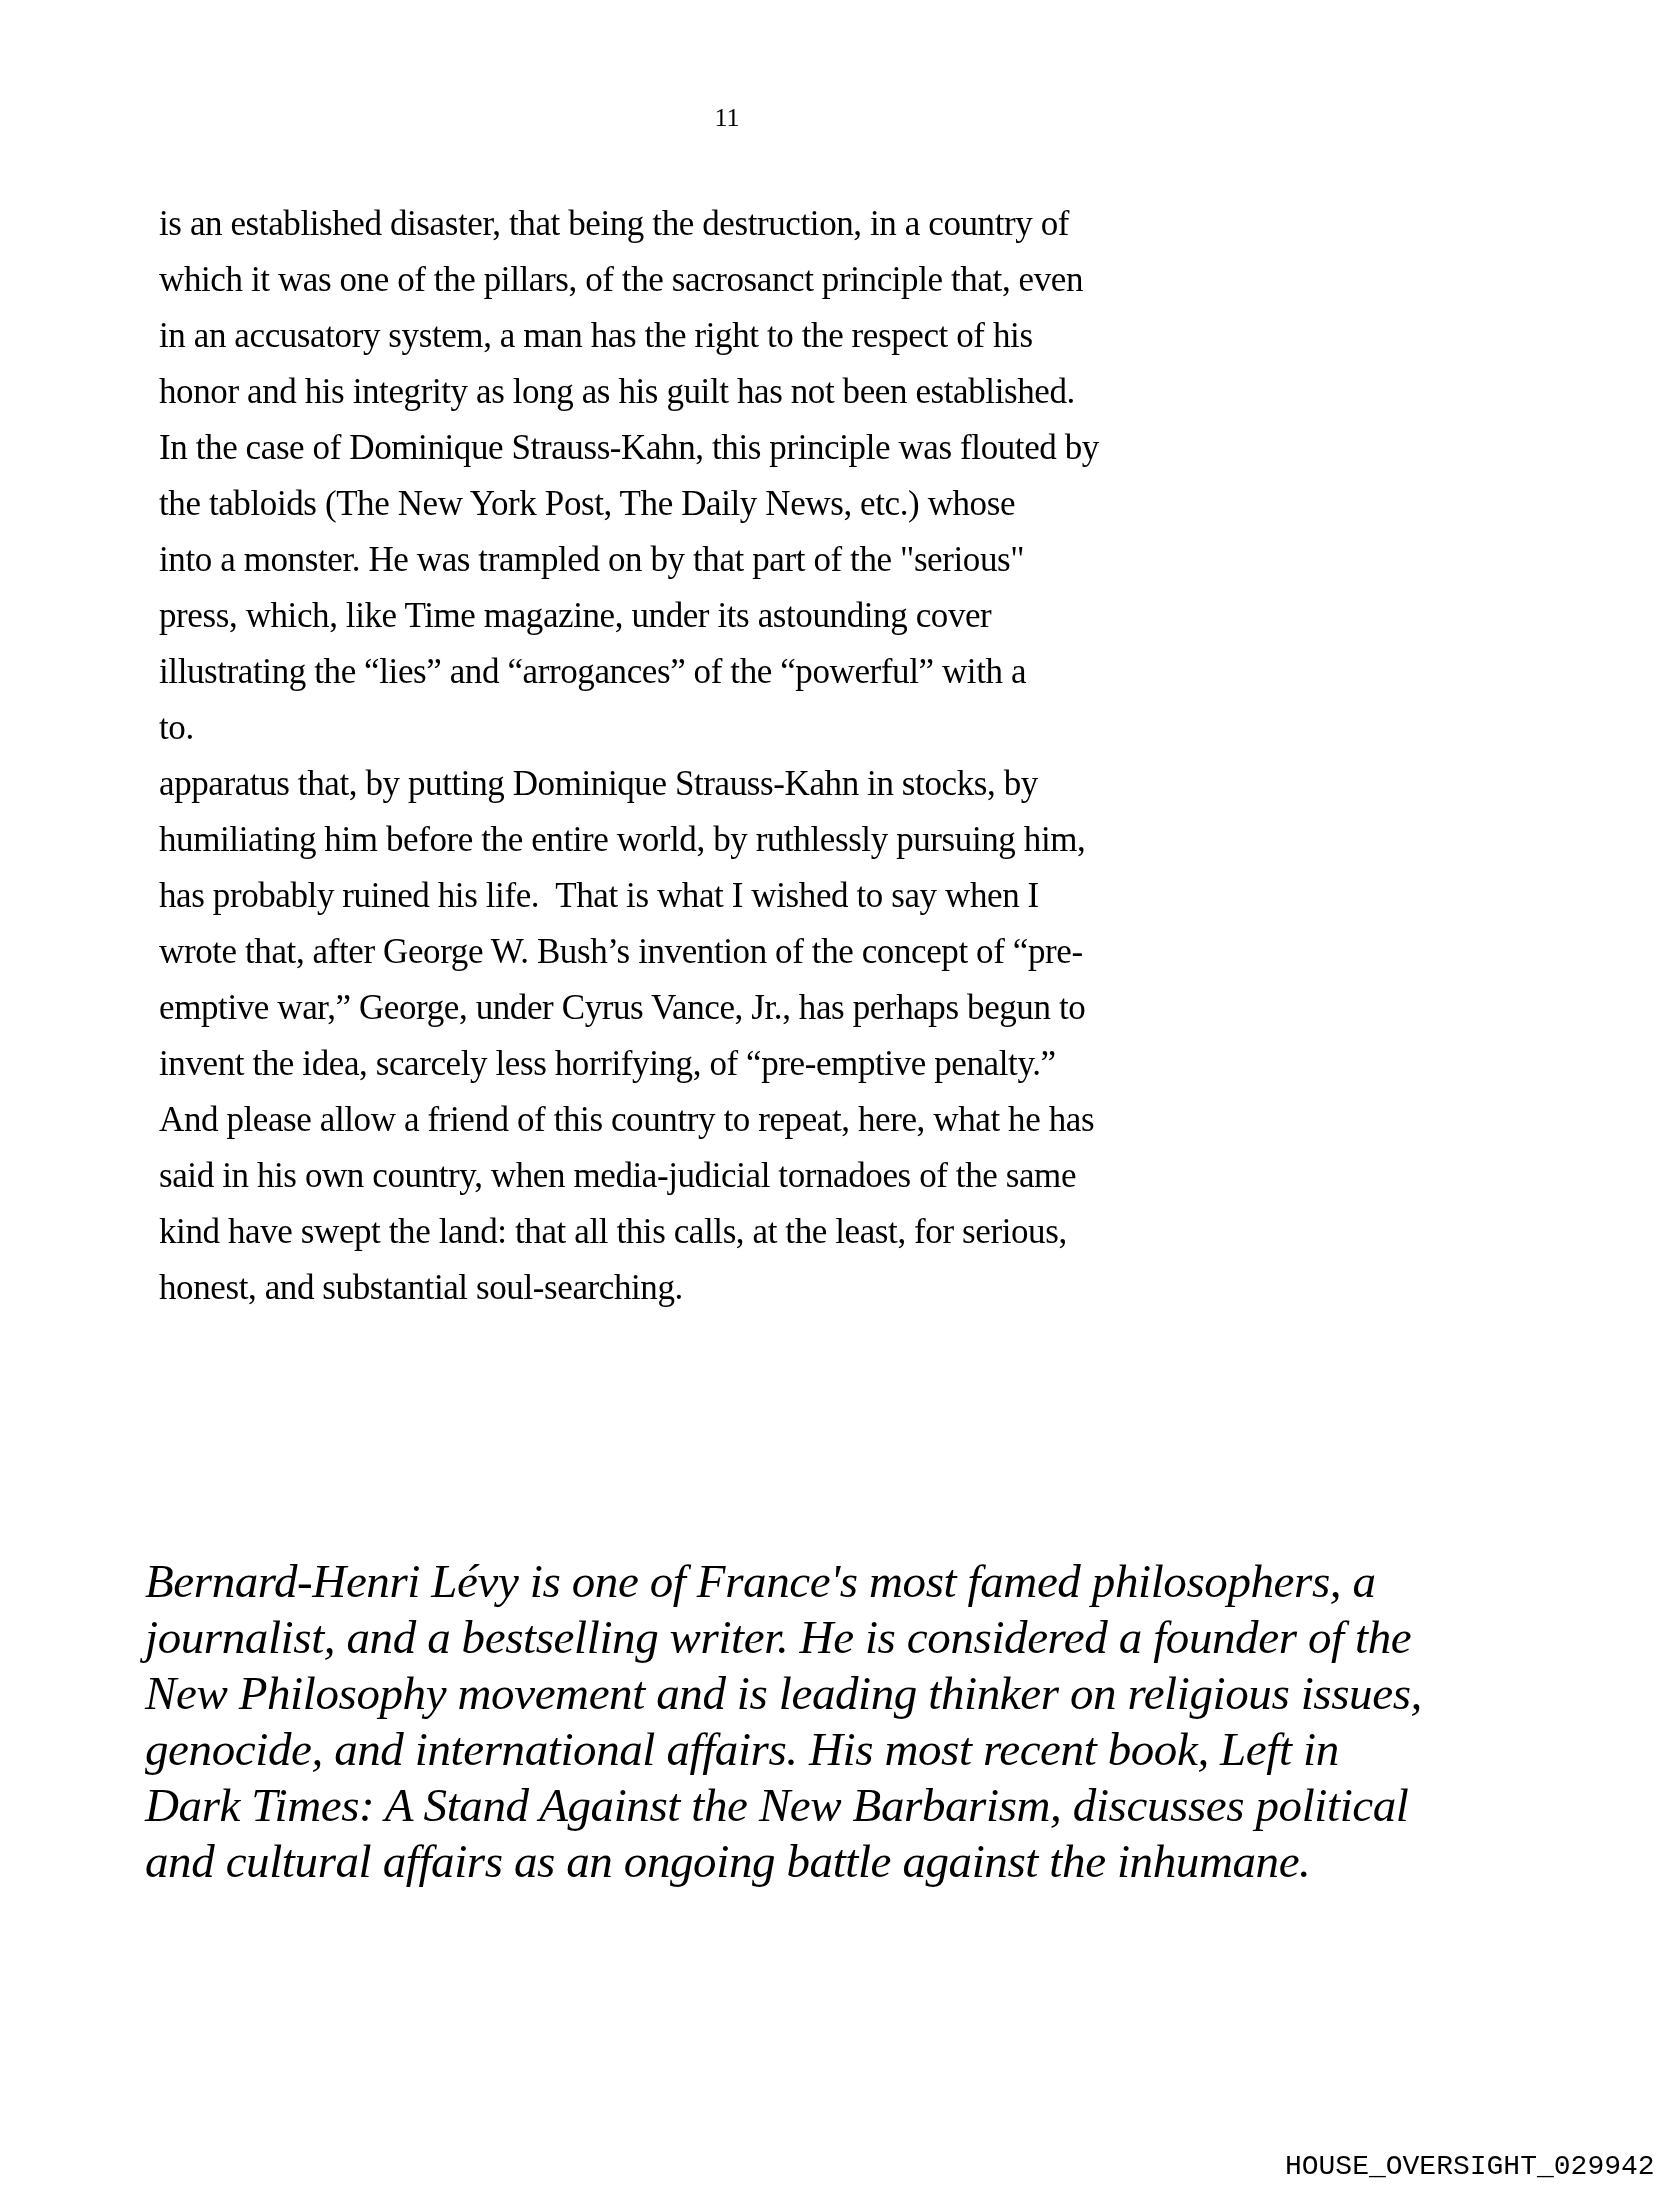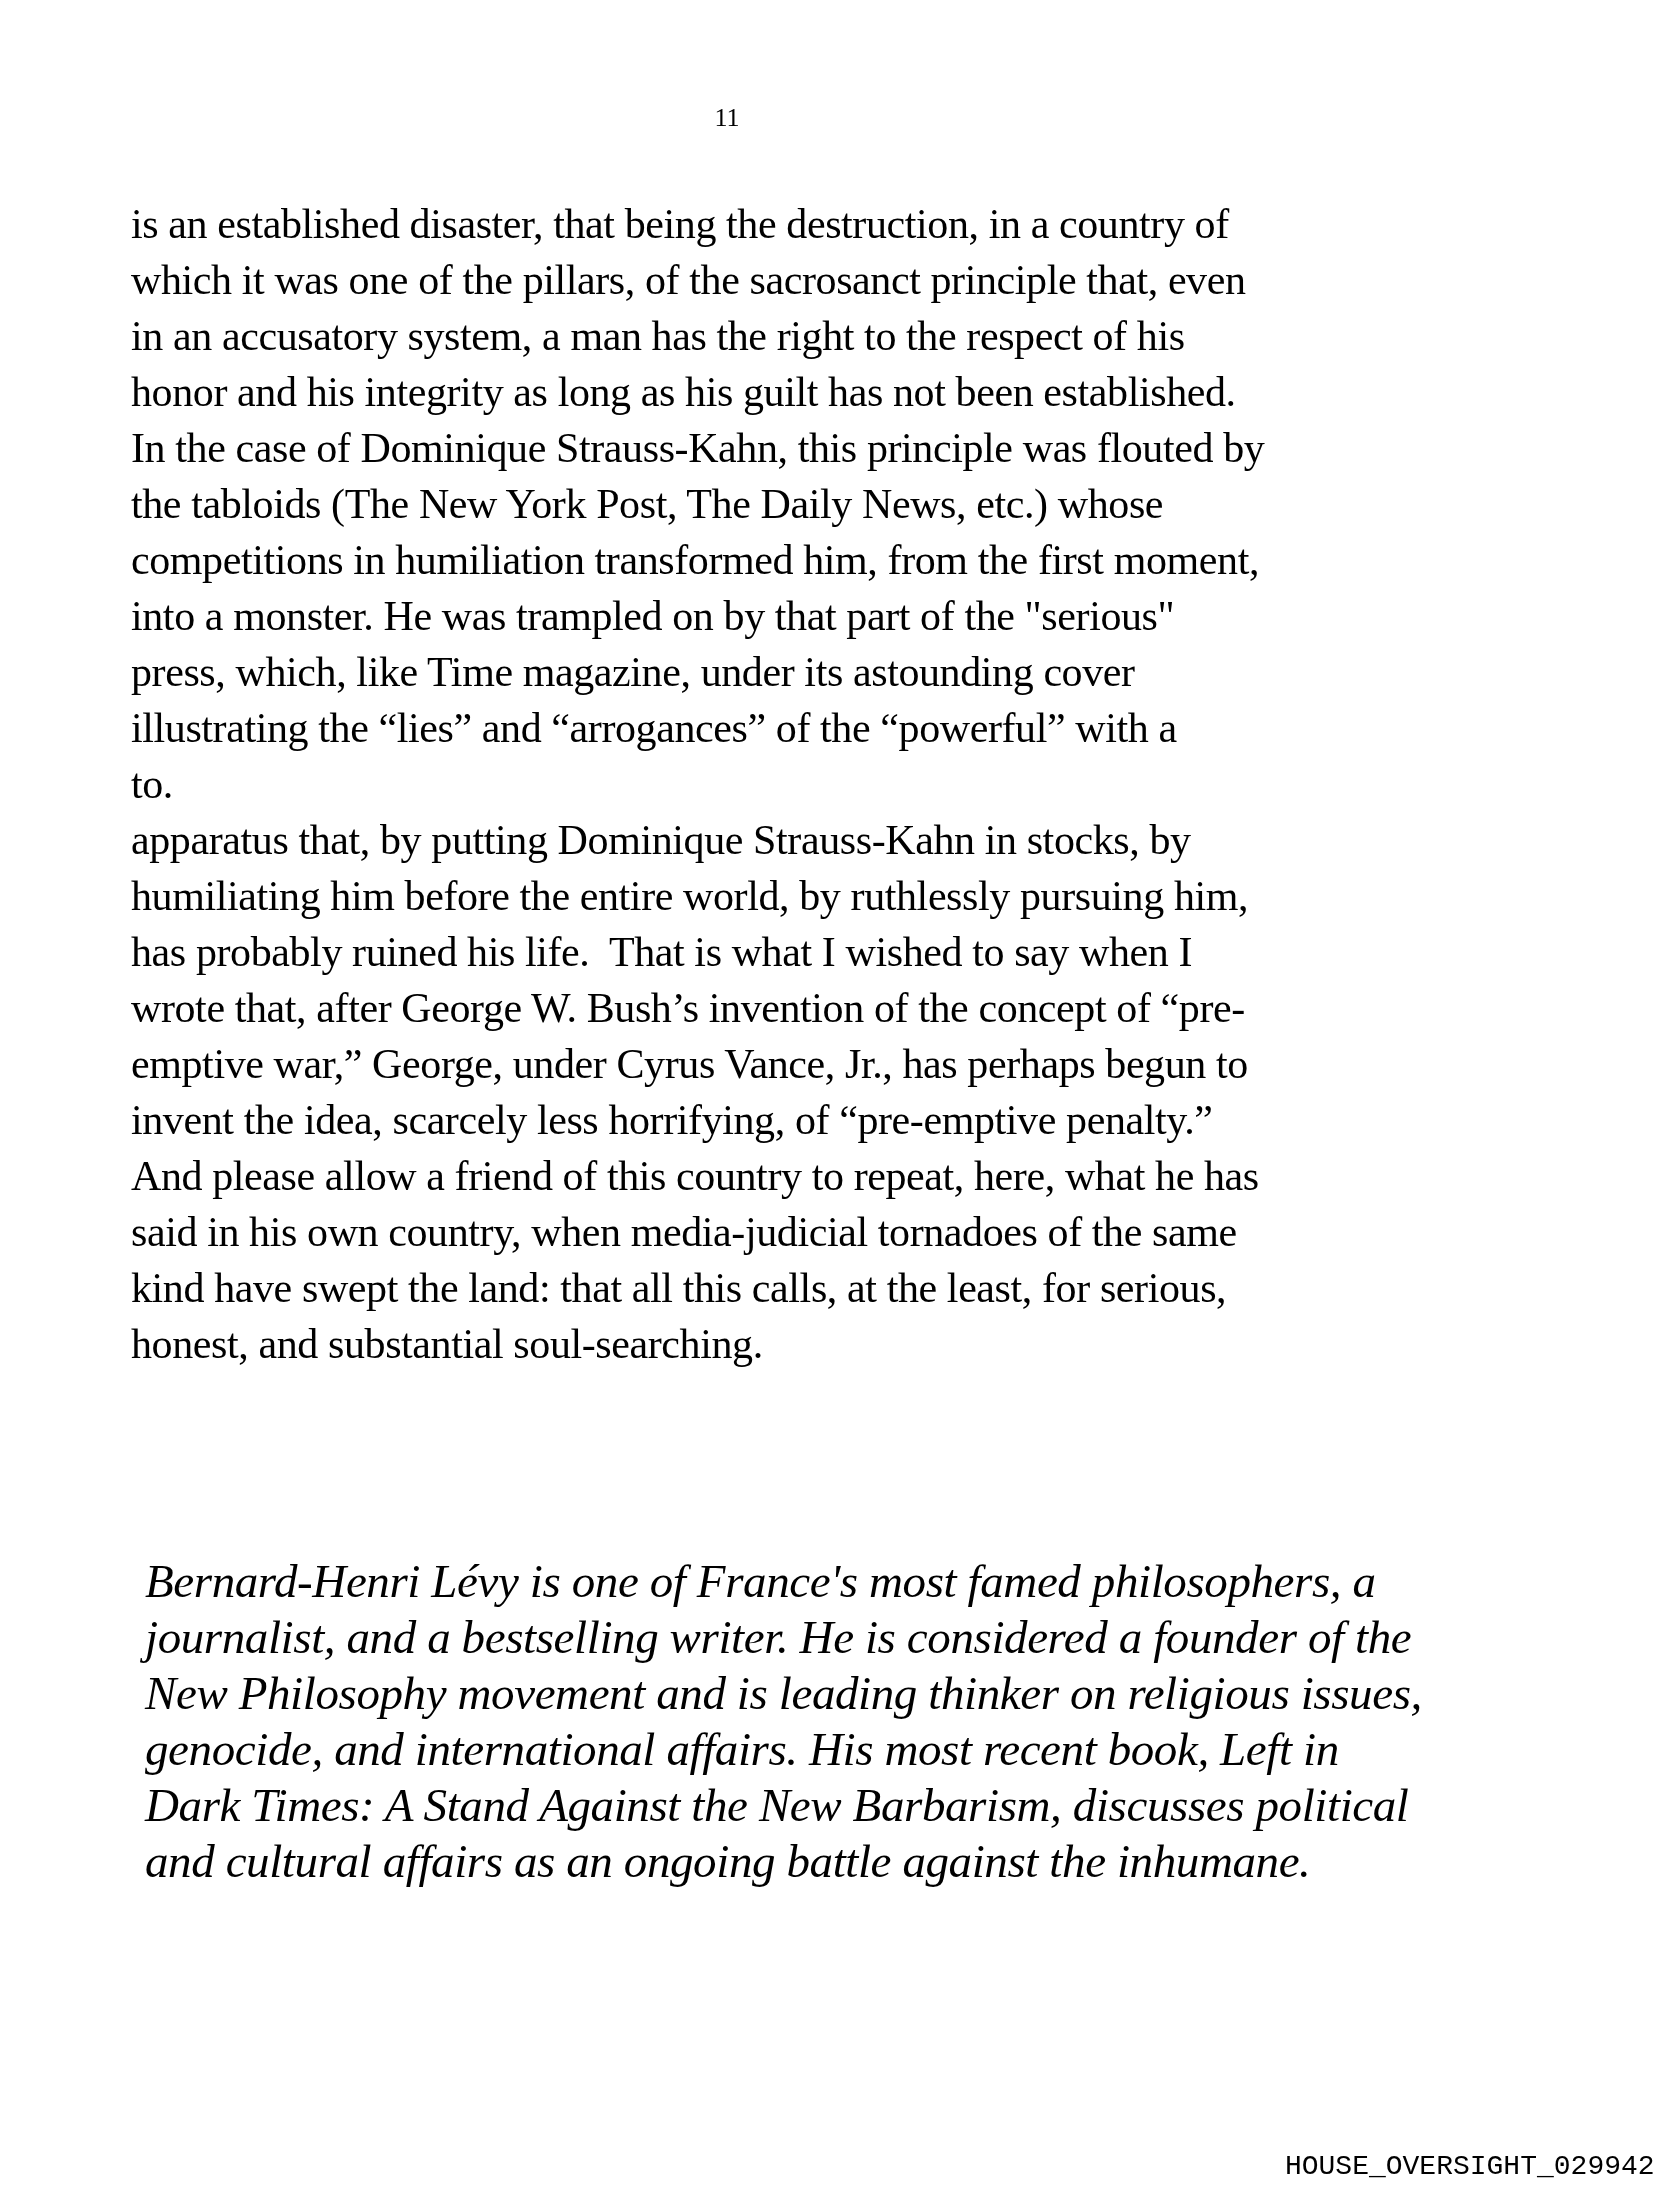--- a/index.html
+++ b/index.html
@@ -19,24 +19,24 @@
       position: absolute;
       top: 98px;
       left: 0;
       width: 1454px;
       text-align: center;
       font-size: 26px;
       line-height: 39px;
     }
     .body-text {
       position: absolute;
-      left: 131px;
+      left: 159px;
       top: 196px;
       width: 1440px;
-      font-size: 42px;
+      font-size: 35px;
       line-height: 56px;
       letter-spacing: -0.4px;
     }
     .line {
       display: block;
       white-space: pre;
     }
     .bio {
       position: absolute;
       left: 145px;
@@ -61,21 +61,20 @@
 
 <div class="page-number">11</div>
 
 <div class="body-text">
   <span class="line">is an established disaster, that being the destruction, in a country of</span>
   <span class="line">which it was one of the pillars, of the sacrosanct principle that, even</span>
   <span class="line">in an accusatory system, a man has the right to the respect of his</span>
   <span class="line">honor and his integrity as long as his guilt has not been established.</span>
   <span class="line">In the case of Dominique Strauss-Kahn, this principle was flouted by</span>
   <span class="line">the tabloids (The New York Post, The Daily News, etc.) whose</span>
-  <span class="line">competitions in humiliation transformed him, from the first moment,</span>
   <span class="line">into a monster. He was trampled on by that part of the "serious"</span>
   <span class="line">press, which, like Time magazine, under its astounding cover</span>
   <span class="line">illustrating the “lies” and “arrogances” of the “powerful” with a</span>
   <span class="line">to.</span>
   <span class="line">apparatus that, by putting Dominique Strauss-Kahn in stocks, by</span>
   <span class="line">humiliating him before the entire world, by ruthlessly pursuing him,</span>
   <span class="line">has probably ruined his life.  That is what I wished to say when I</span>
   <span class="line">wrote that, after George W. Bush’s invention of the concept of “pre-</span>
   <span class="line">emptive war,” George, under Cyrus Vance, Jr., has perhaps begun to</span>
   <span class="line">invent the idea, scarcely less horrifying, of “pre-emptive penalty.”</span>

